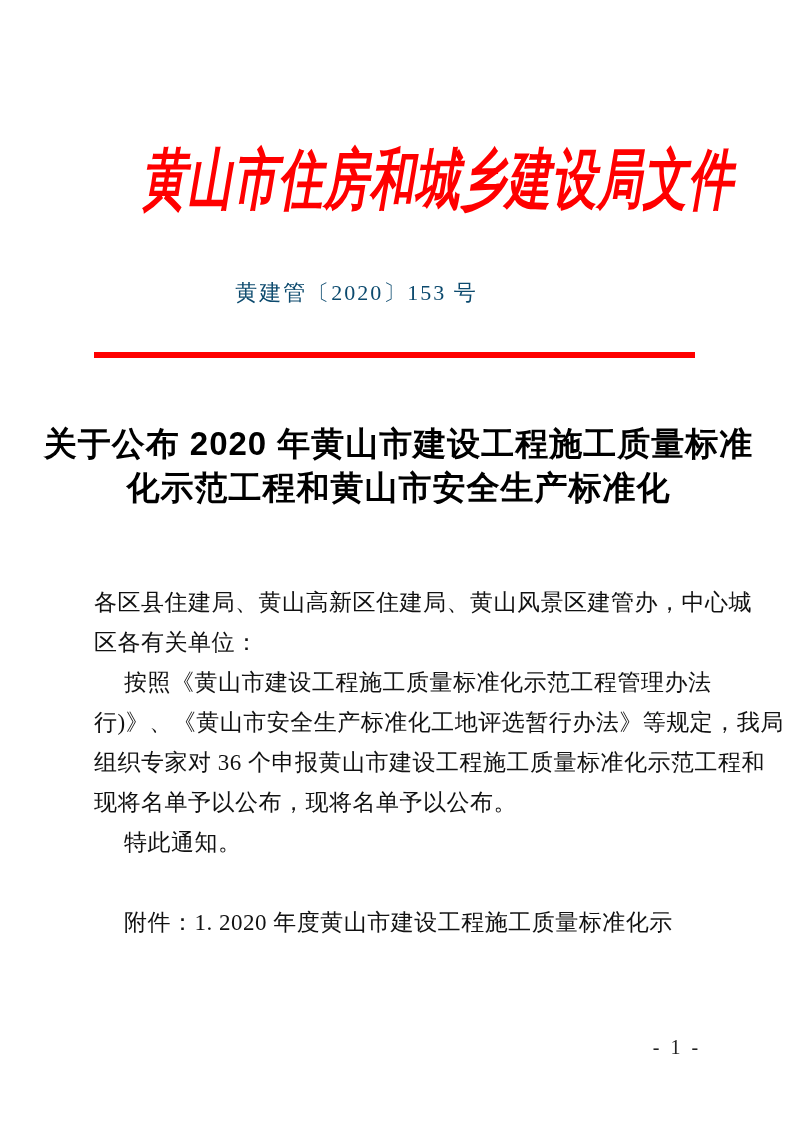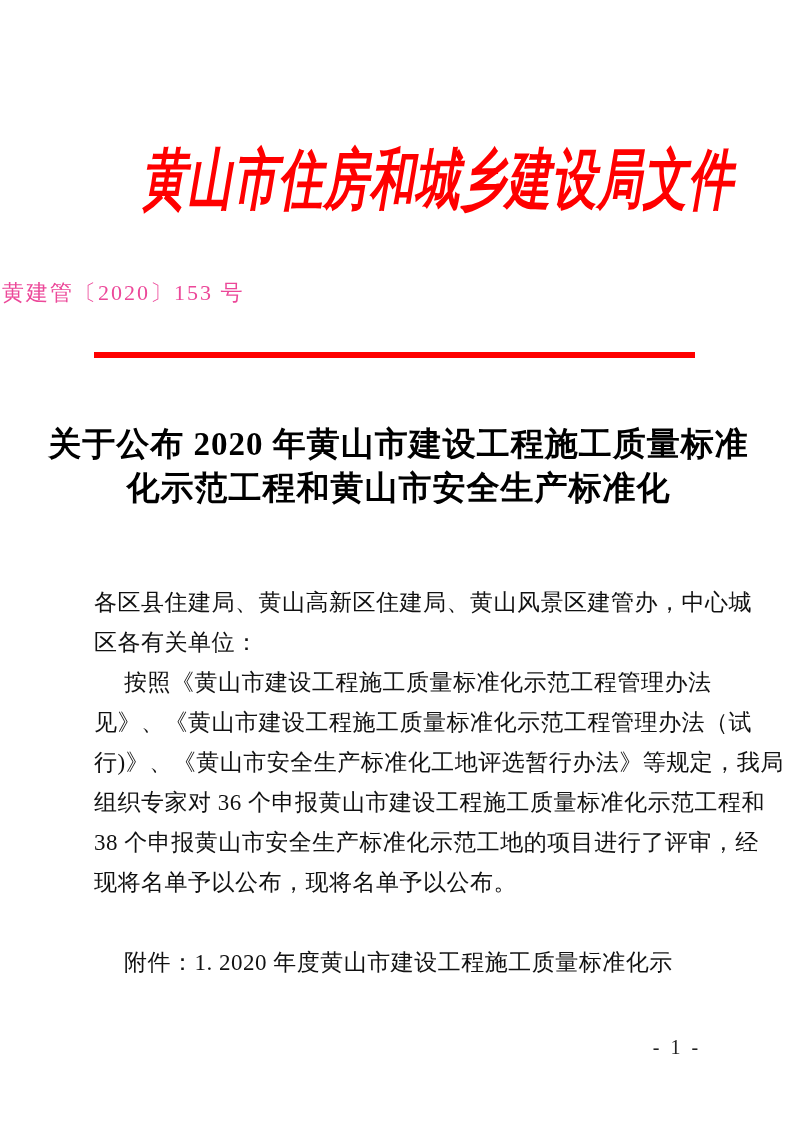--- a/index.html
+++ b/index.html
@@ -35,40 +35,41 @@
     font-size: 66px;
     letter-spacing: 1px;
     color: var(--accent-red);
   }
 
   
   .doc-number {
     position: absolute;
     left: 0; top: 278px;
     width: 709px;
+    text-align: center;
     font-size: 22px;
     letter-spacing: 2px;
-    color: #ec4899;
+    color: #0c4a6e;
   }
 
   
   .red-rule {
     position: absolute;
     left: 92px; top: 352px;
     width: 601px; height: 6px;
     background: var(--accent-red);
   }
 
   
   .title {
     position: absolute;
     left: 40px; top: 422px;
     width: 713px;
     text-align: center;
-    font-family: Liberation Serif, serif;
+    font-family: Liberation Sans, sans-serif;
     font-weight: bold;
     font-size: 33px;
     line-height: 44px;
     letter-spacing: 1px;
     color: #000000;
   }
 
   
   .body-text {
     position: absolute;
@@ -109,24 +110,23 @@
 
   <div class="title">
     <div class="title-line">关于公布 2020 年黄山市建设工程施工质量标准</div>
     <div class="title-line">化示范工程和黄山市安全生产标准化</div>
   </div>
 
   <div class="body-text" id="body-lines">
       <div class="line indent-0">各区县住建局、黄山高新区住建局、黄山风景区建管办，中心城</div>
       <div class="line indent-0">区各有关单位：</div>
       <div class="line indent-1">按照《黄山市建设工程施工质量标准化示范工程管理办法</div>
-      <div class="line indent-0">见》、《黄山市建设工程施工质量标准化示范工程管理办法（试</div>
       <div class="line indent-0">行)》、《黄山市安全生产标准化工地评选暂行办法》等规定，我局</div>
       <div class="line indent-0">组织专家对 36 个申报黄山市建设工程施工质量标准化示范工程和</div>
-      <div class="line indent-0">38 个申报黄山市安全生产标准化示范工地的项目进行了评审，经</div>
       <div class="line indent-0">现将名单予以公布，现将名单予以公布。</div>
+      <div class="line indent-1">特此通知。</div>
       <div class="line indent-0">&nbsp;</div>
       <div class="line indent-1">附件：1. 2020 年度黄山市建设工程施工质量标准化示</div>
     </div>
 
   <div class="page-num">- 1 -</div>
 
 </div>
 
 </body></html>

